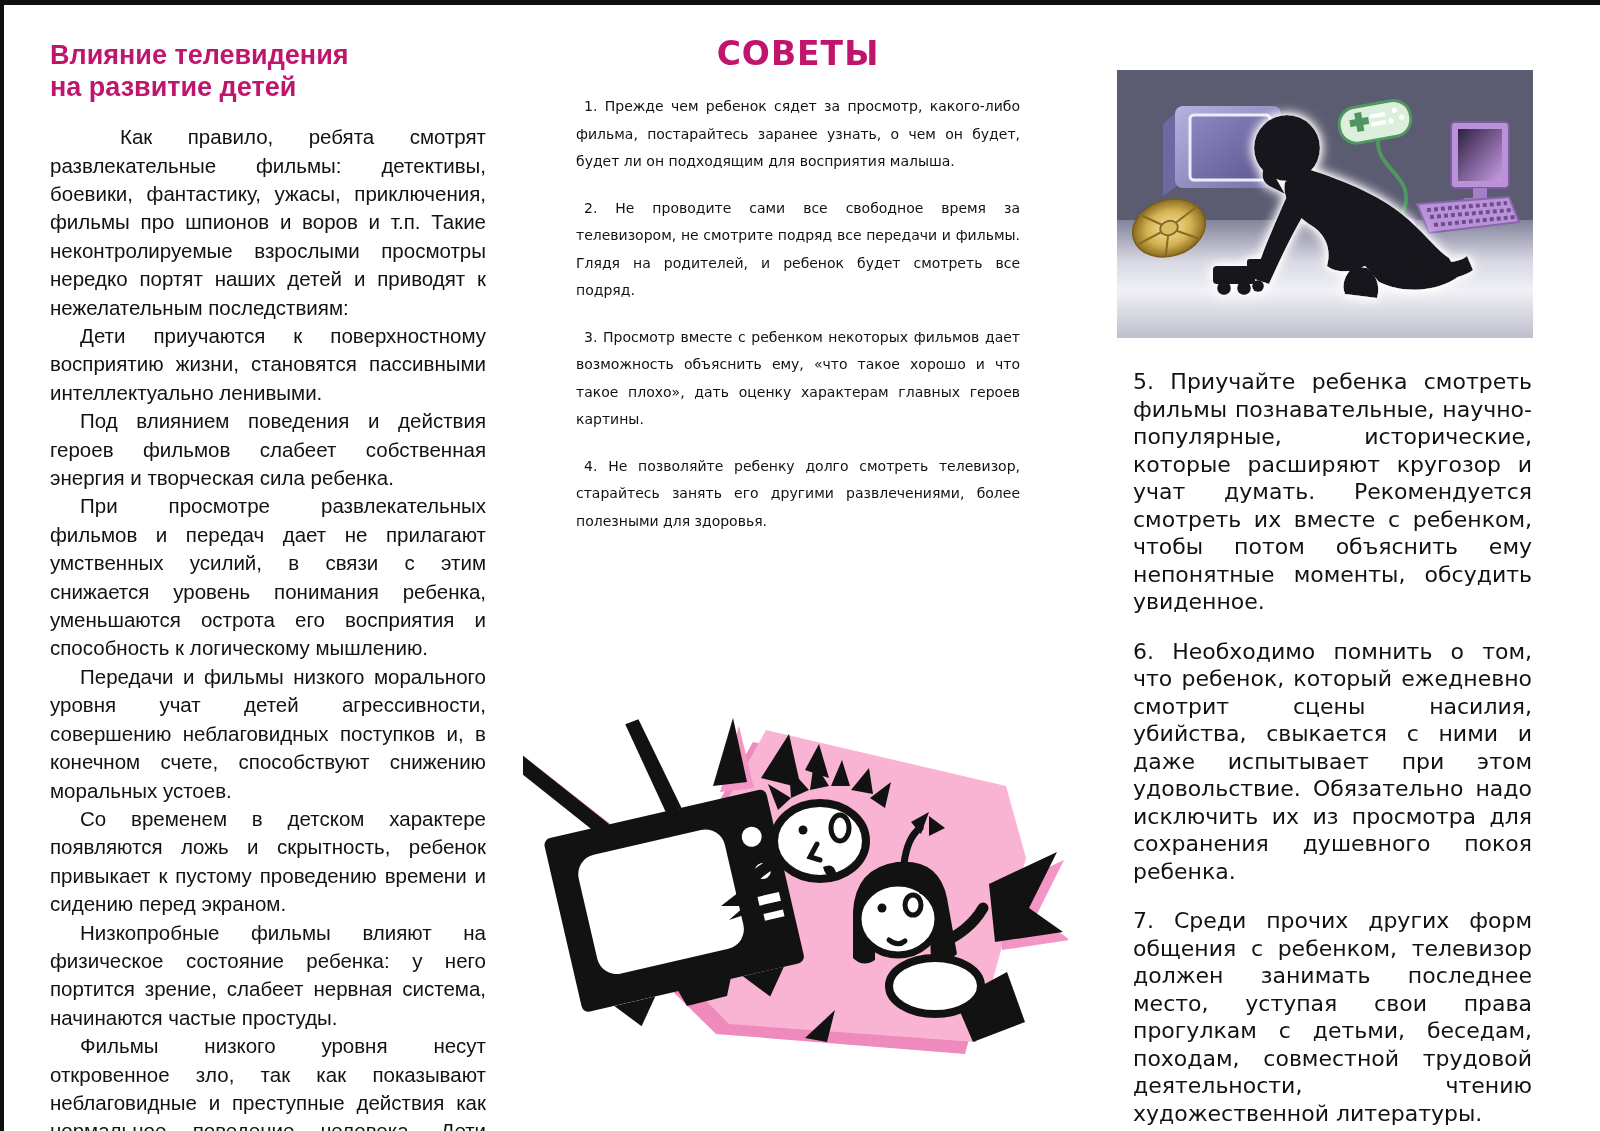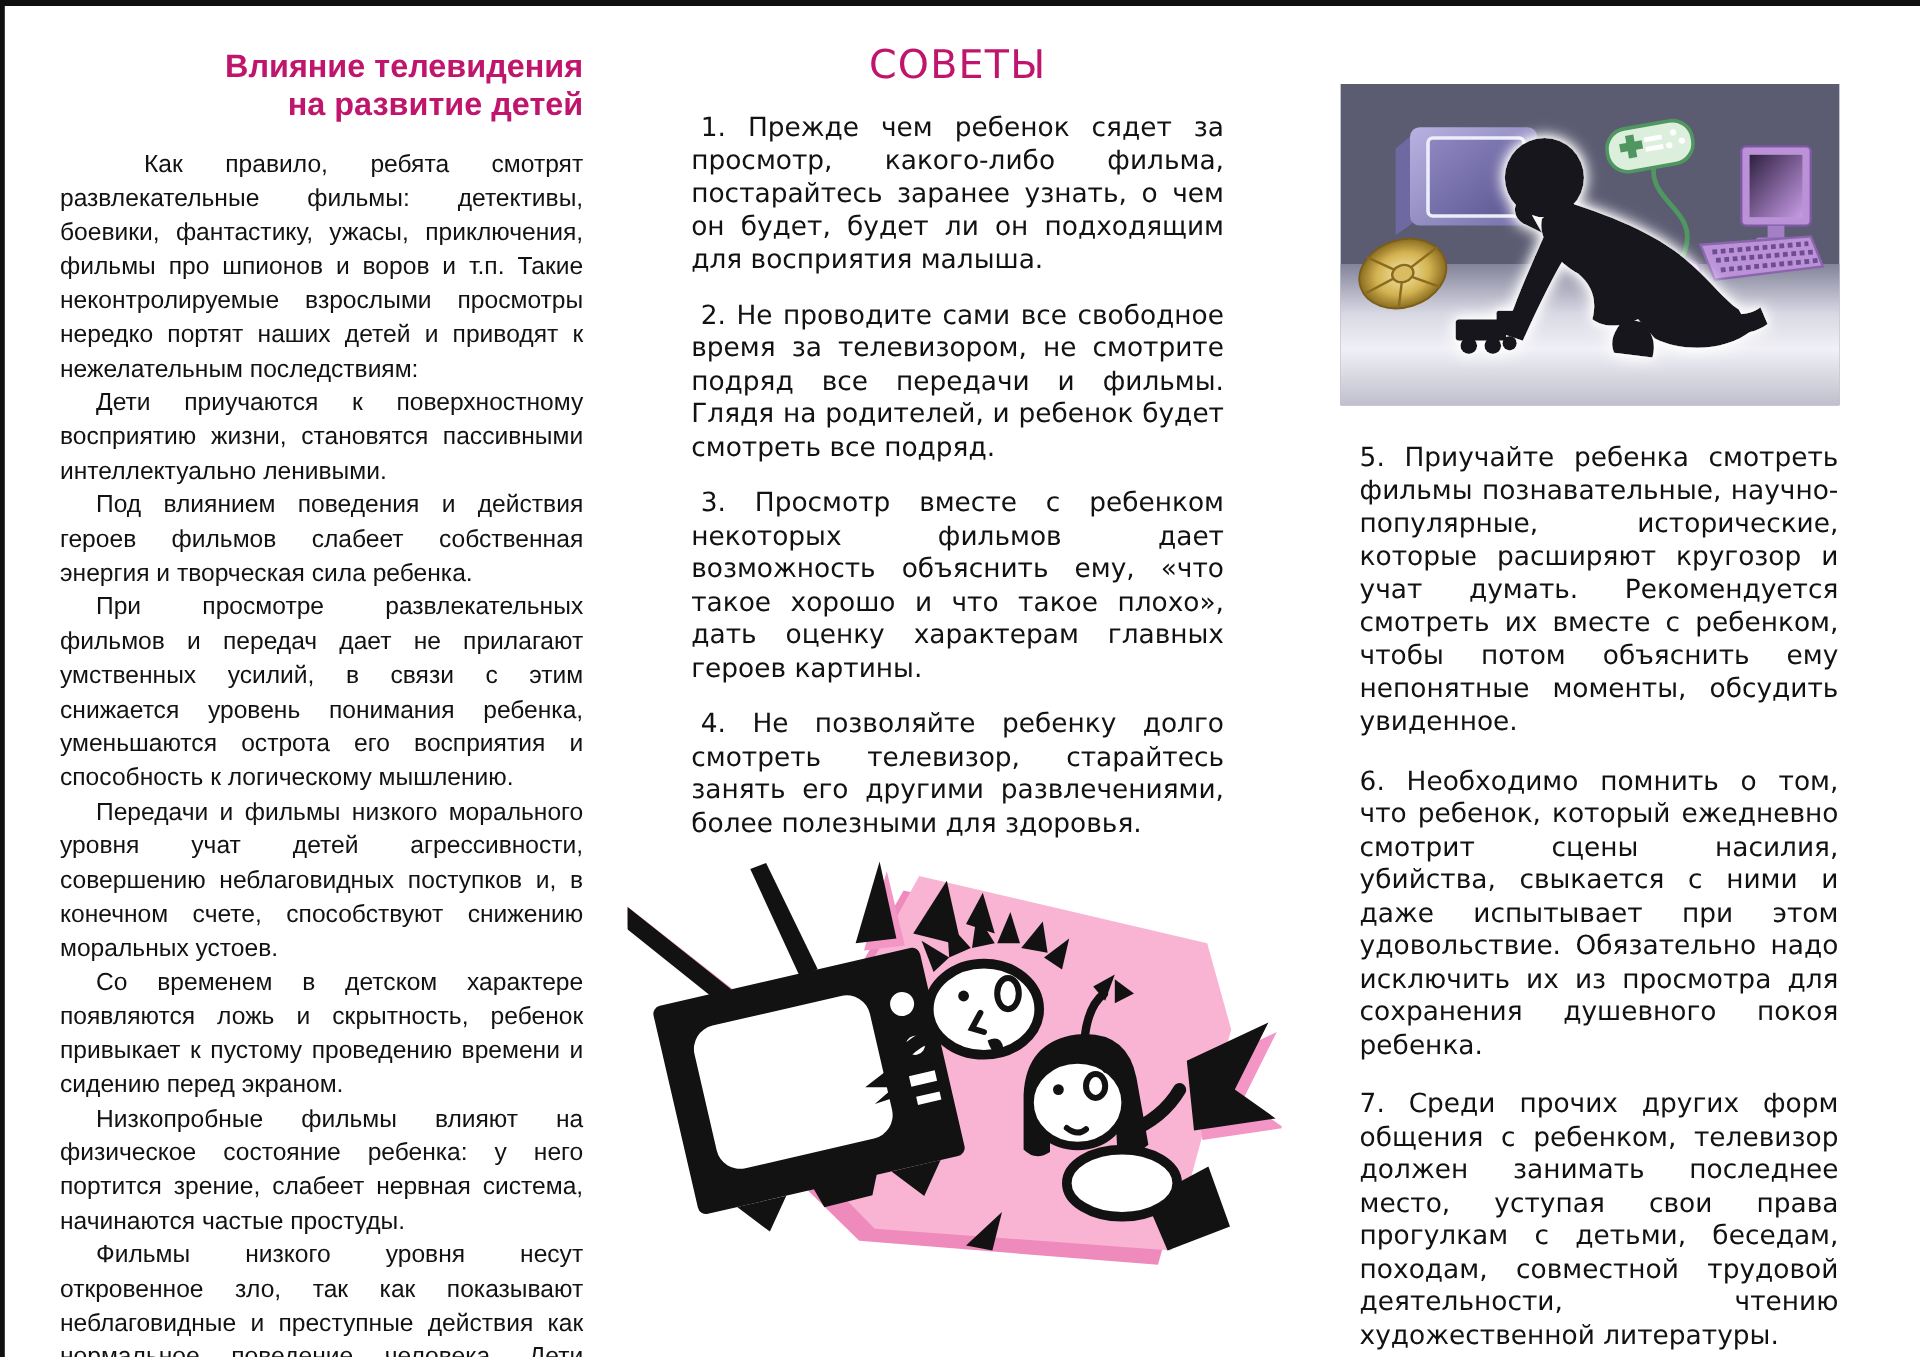--- a/index.html
+++ b/index.html
@@ -7,30 +7,30 @@
     width:1600px;height:1131px;position:relative;background:#ffffff;
     font-family:"Liberation Sans",sans-serif;color:#121212;overflow:hidden;
   }
   .scan-edge-top{position:absolute;left:0;top:0;width:1600px;height:5px;background:#101010;}
   .scan-edge-left{position:absolute;left:0;top:0;width:4px;height:1131px;background:#101010;}
 
   
   .col-left{position:absolute;left:50px;top:40px;width:436px;}
   .left-title{
     color:#c0156c;font-weight:bold;font-size:27px;line-height:1.17;
-    text-align:right;font-family:"Liberation Sans",sans-serif;
+    text-align:left;font-family:"Liberation Sans",sans-serif;
   }
   .left-body{margin-top:20px;font-size:20.5px;line-height:28.4px;text-align:justify;}
   .left-body p{margin:0;text-indent:30px;}
   .left-body p.lead{text-indent:70px;}
 
   
   .col-mid{position:absolute;left:576px;top:34px;width:444px;font-family:"DejaVu Sans",sans-serif;}
-  .mid-title{color:#c0156c;font-weight:normal;font-size:33px;letter-spacing:1px;text-align:center;}
-  .mid-tips{margin-top:20px;font-size:22px;line-height:27.5px;text-align:justify;}
+  .mid-title{color:#c0156c;font-weight:bold;font-size:33px;letter-spacing:1px;text-align:center;}
+  .mid-tips{margin-top:20px;font-size:14px;line-height:27.5px;text-align:justify;}
   .mid-tips p{margin:0 0 19px 0;text-indent:8px;}
 
   .mid-illustration{position:absolute;left:523px;top:700px;width:545px;height:360px;}
 
   
   .col-right{position:absolute;left:1117px;top:60px;width:415px;font-family:"DejaVu Sans",sans-serif;}
   .photo{display:block;width:416px;height:268px;margin-top:10px;}
   .right-tips{margin-top:30px;font-size:22px;line-height:27.5px;text-align:justify;}
   .right-tips p{margin:0 0 22px 16px;}
 </style>

